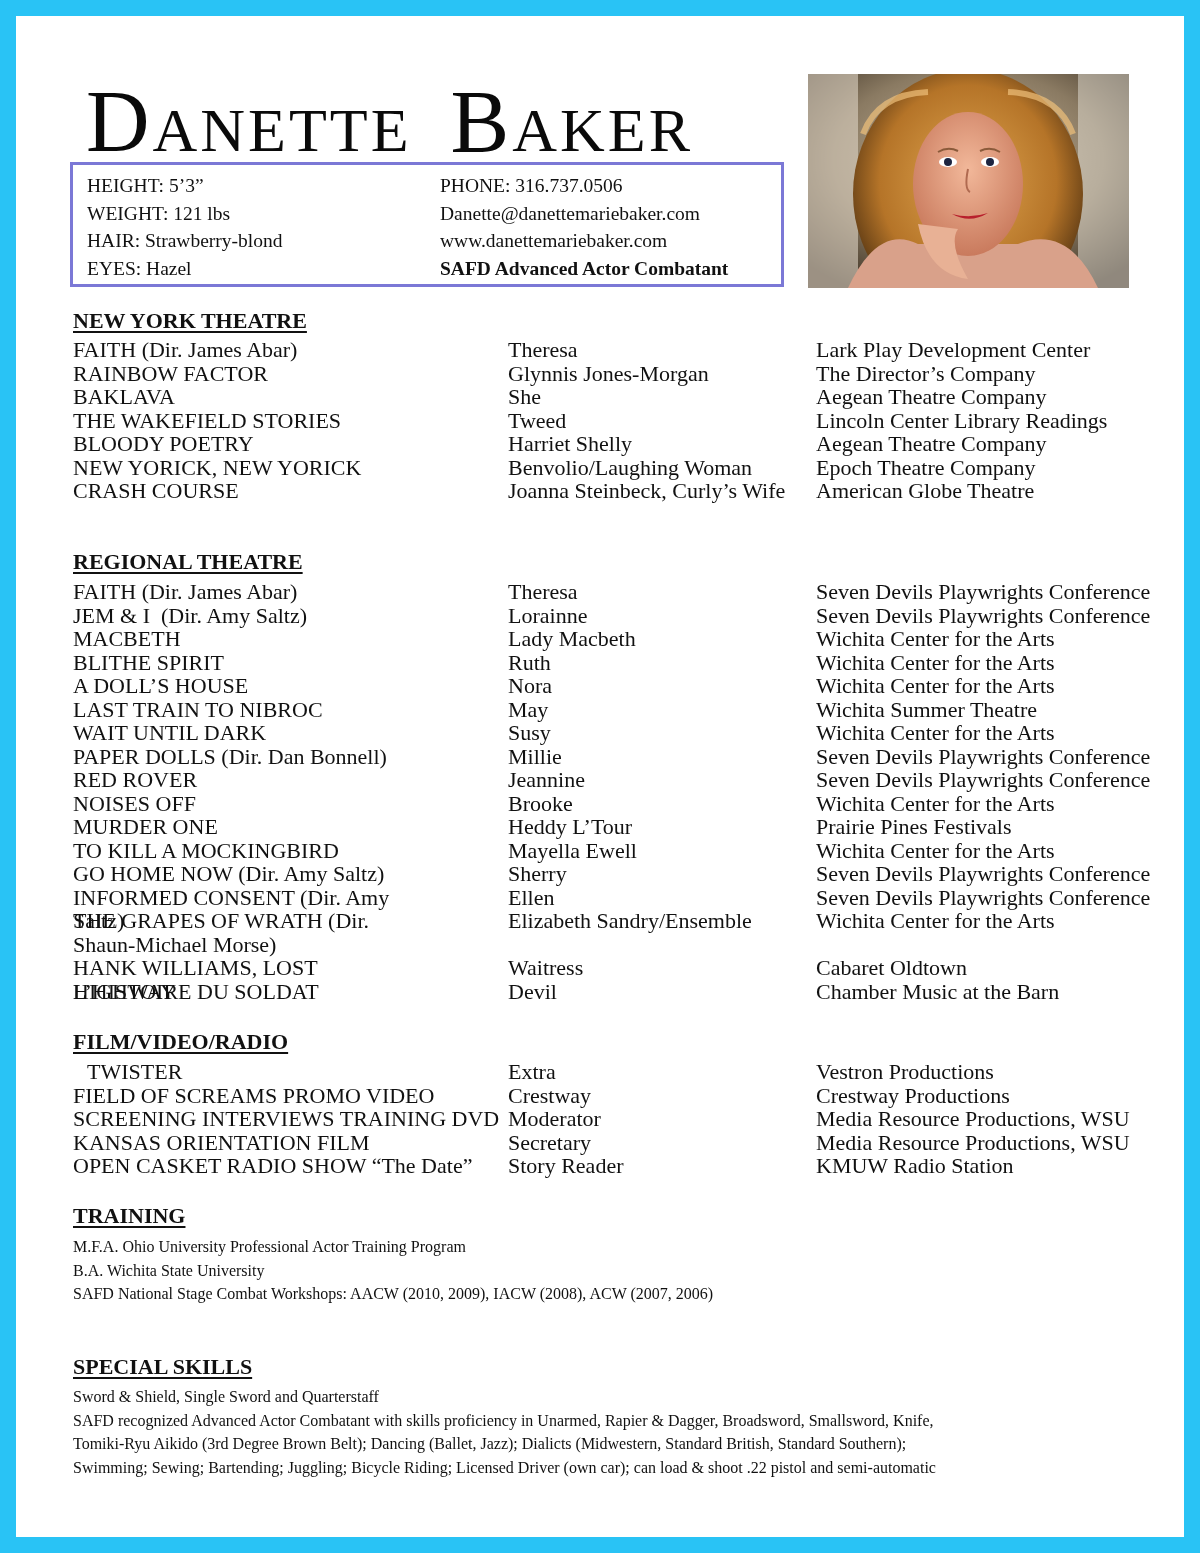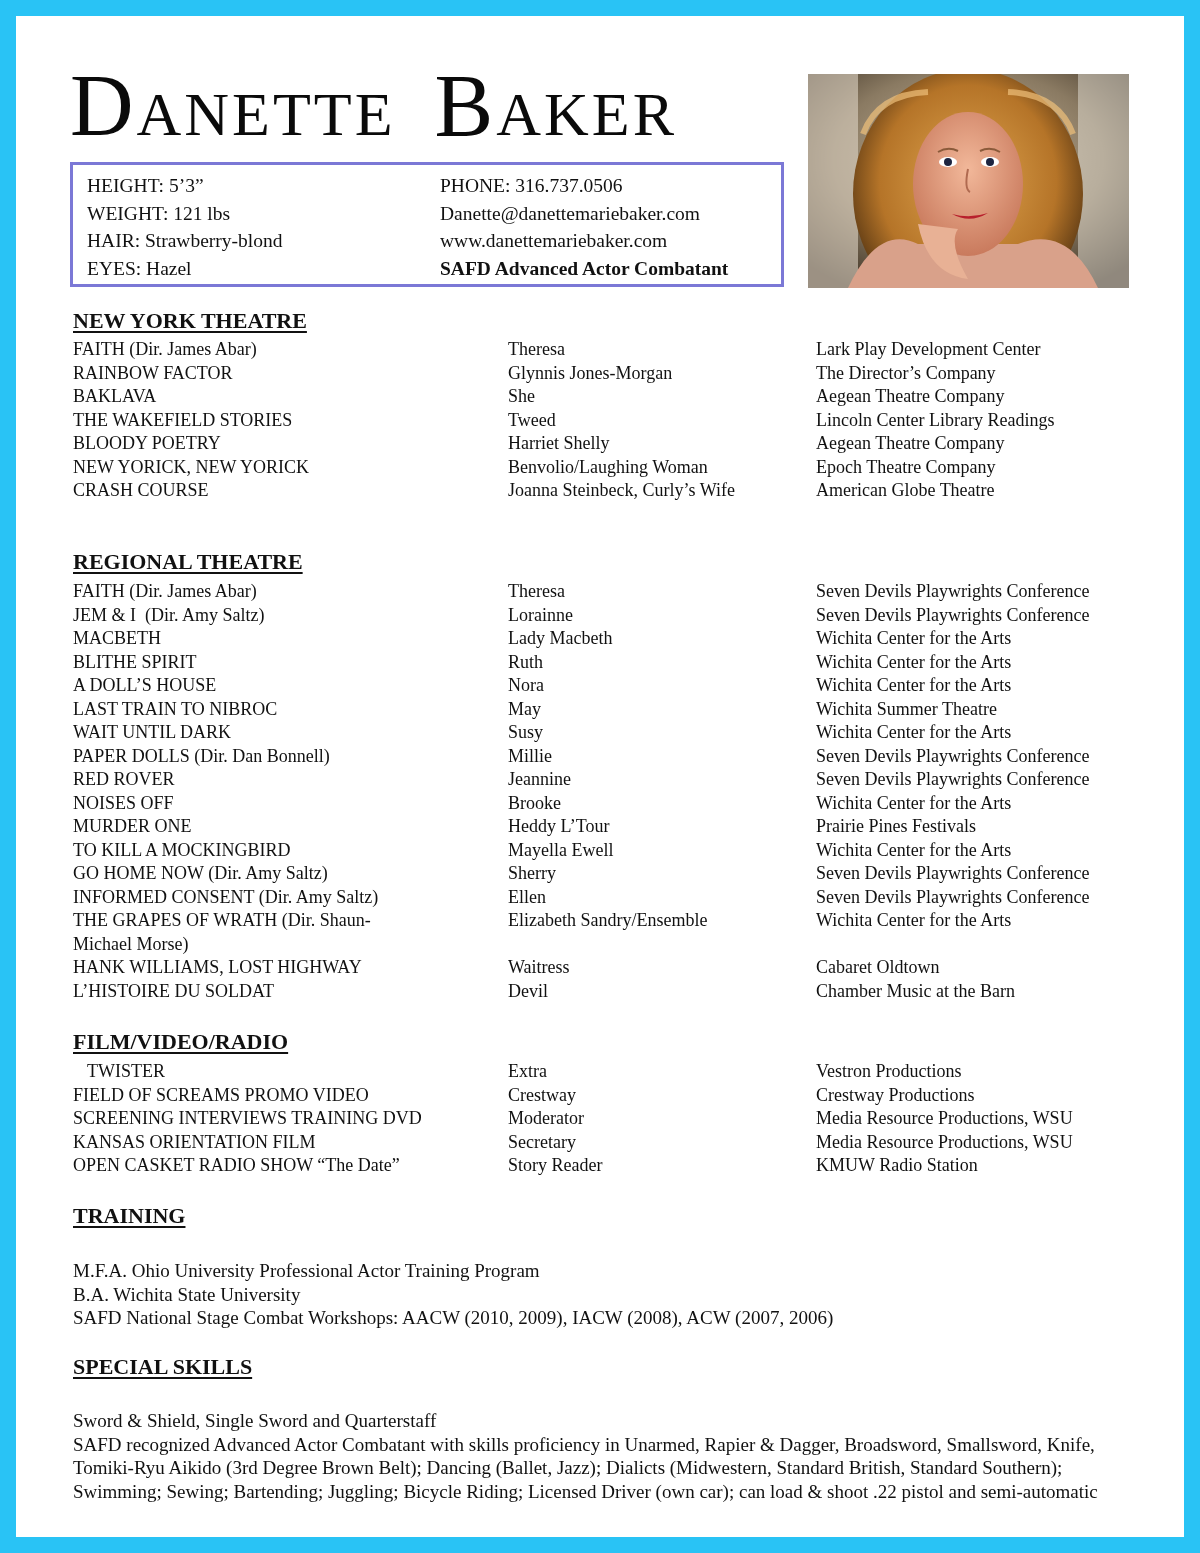--- a/index.html
+++ b/index.html
@@ -20,21 +20,21 @@
   .name {
     position: absolute;
     left: 70px; top: 62px;
     font-family: "Liberation Serif", "DejaVu Serif", serif;
     font-size: 88px;
     font-variant: small-caps;
     letter-spacing: 3px;
     word-spacing: 14px;
     line-height: 1;
     color: #0a0a0a;
-    margin: 0;
+    margin: 16px;
     font-weight: normal;
     white-space: nowrap;
   }
   .info-box {
     position: absolute;
     left: 70px; top: 162px;
     width: 708px; height: 119px;
     border: 3px solid #7B78D6;
     box-sizing: content-box;
   }
@@ -64,38 +64,37 @@
     font-weight: bold;
     text-decoration: underline;
     text-underline-offset: 3px;
     text-decoration-thickness: 2px;
     white-space: nowrap;
     line-height: 1;
   }
   .rows {
     position: absolute;
     left: 0; width: 1200px;
-    font-size: 18px;
+    font-size: 22px;
     line-height: 23.5px;
     text-decoration: underline;
   }
   .row { position: relative; height: 23.5px; }
   .row.tall { height: 47px; }
   .row span { position: absolute; top: 0; white-space: nowrap; }
   .row .c1 { left: 73px; width: 340px; white-space: normal; }
   .row .c2 { left: 508px; }
   .row .c3 { left: 816px; }
 
   .text-block {
     position: absolute;
     left: 73px;
-    font-size: 19px;
+    font-size: 16px;
     line-height: 23.5px;
     width: 1080px;
-    margin-top: 24px;
   }
   .text-block div { white-space: nowrap; }
   .text-block .indent { padding-left: 72px; }
 </style>
 </head>
 <body>
 
 <div class="page"></div>
 
 <h1 class="name">Danette Baker</h1>

